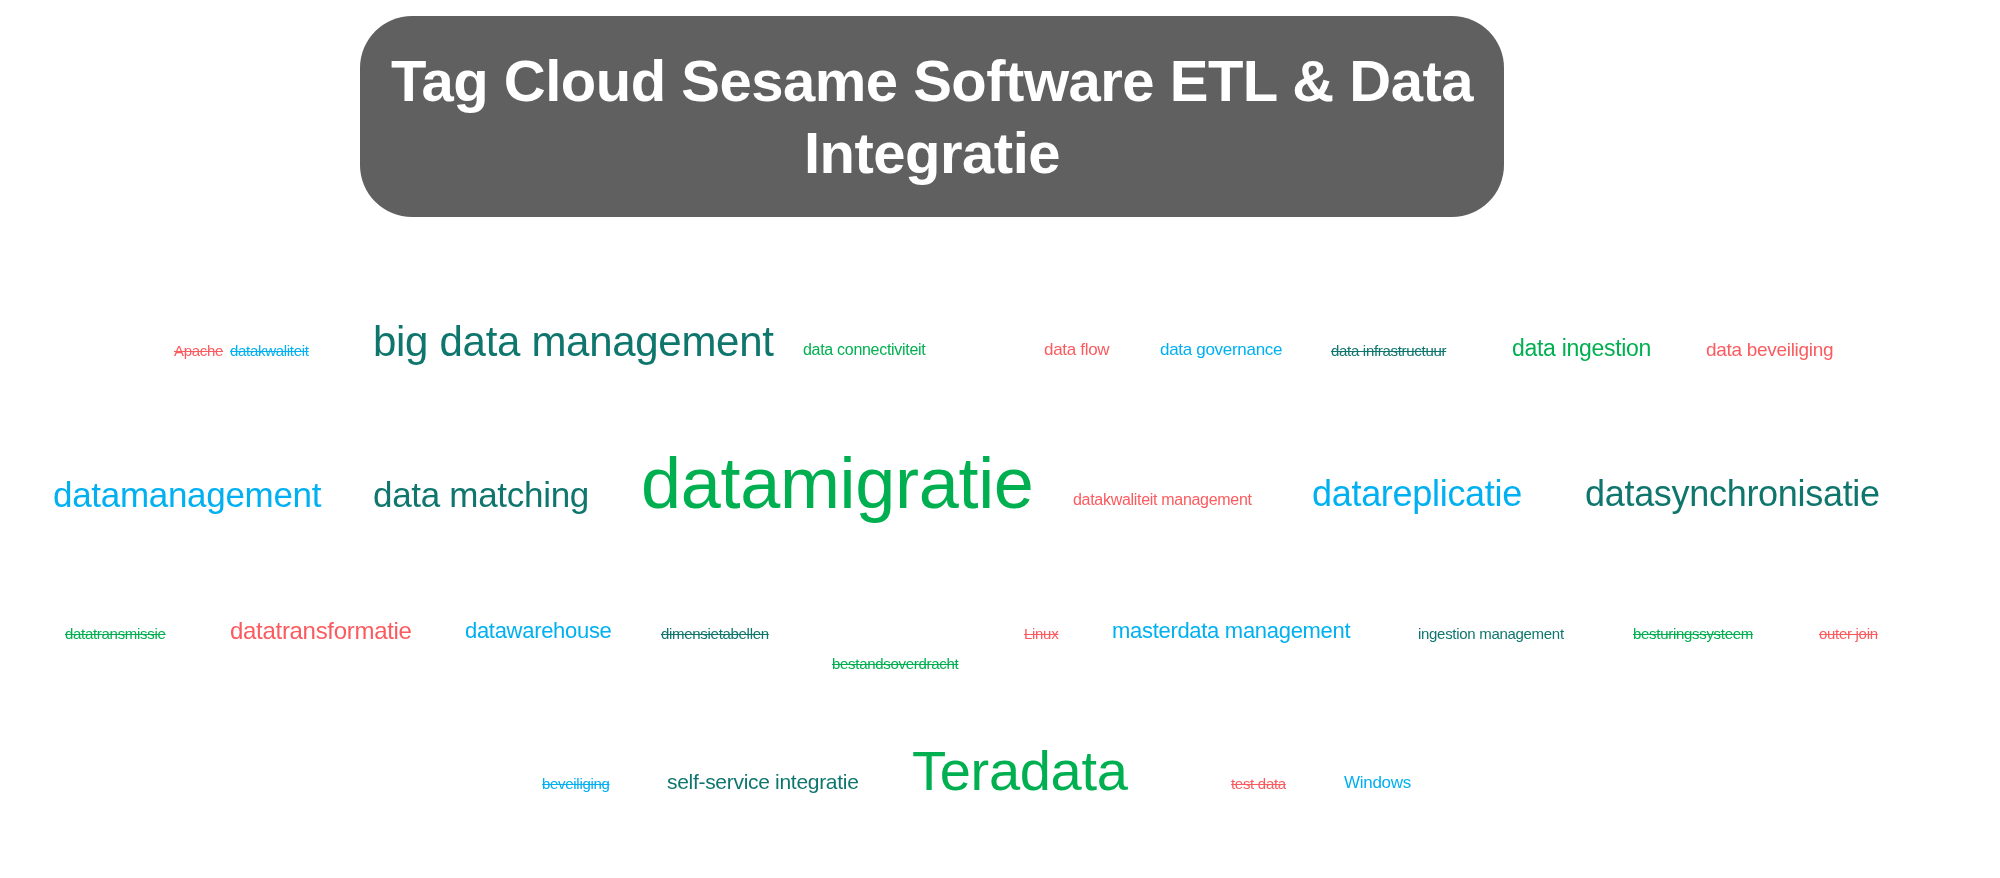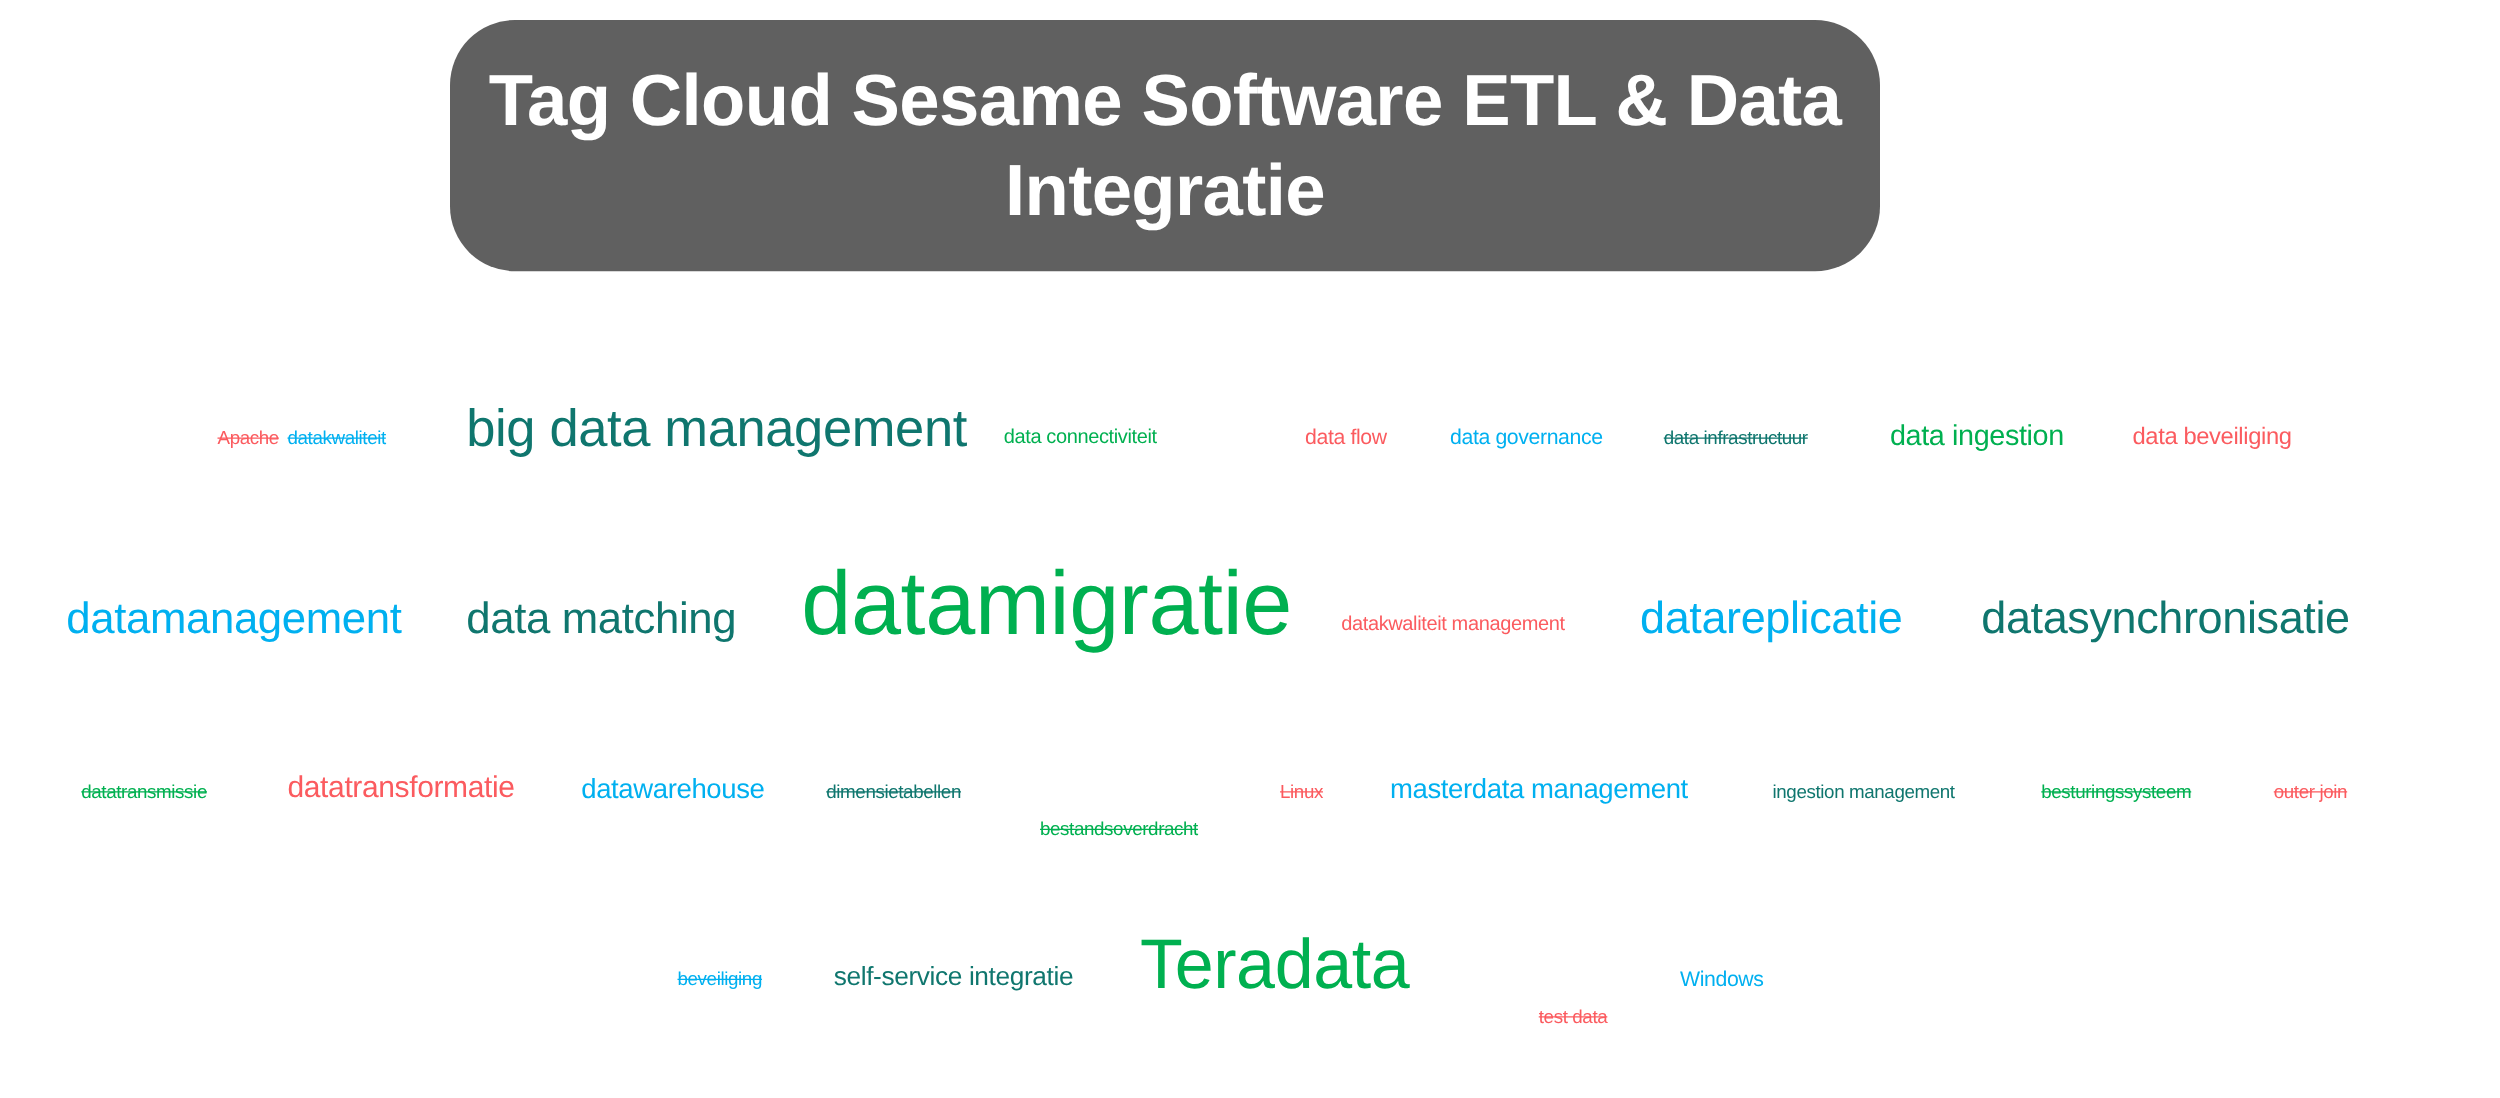--- a/index.html
+++ b/index.html
@@ -47,15 +47,15 @@
     <a class="tag c-yellow strike" style="left: 661px; top: 638px; font-size: 15px;">dimensietabellen</a>
     <a class="tag c-green strike" style="left: 832px; top: 668px; font-size: 15px;">bestandsoverdracht</a>
     <a class="tag c-red strike" style="left: 1024px; top: 638px; font-size: 15px;">Linux</a>
     <a class="tag c-blue" style="left: 1112px; top: 638px; font-size: 22px;">masterdata management</a>
     <a class="tag c-yellow" style="left: 1418px; top: 638px; font-size: 15px;">ingestion management</a>
     <a class="tag c-green strike" style="left: 1633px; top: 638px; font-size: 15px;">besturingssysteem</a>
     <a class="tag c-red strike" style="left: 1819px; top: 638px; font-size: 15px;">outer join</a>
     <a class="tag c-blue strike" style="left: 542px; top: 788px; font-size: 15px;">beveiliging</a>
     <a class="tag c-yellow" style="left: 667px; top: 788px; font-size: 21px;">self-service integratie</a>
     <a class="tag c-green" style="left: 912px; top: 788px; font-size: 56px;">Teradata</a>
-    <a class="tag c-red strike" style="left: 1231px; top: 818px; font-size: 15px;">test data</a>
+    <a class="tag c-red strike" style="left: 1231px; top: 788px; font-size: 15px;">test data</a>
     <a class="tag c-blue" style="left: 1344px; top: 788px; font-size: 17px;">Windows</a>
   </div>
 
 </body></html>

